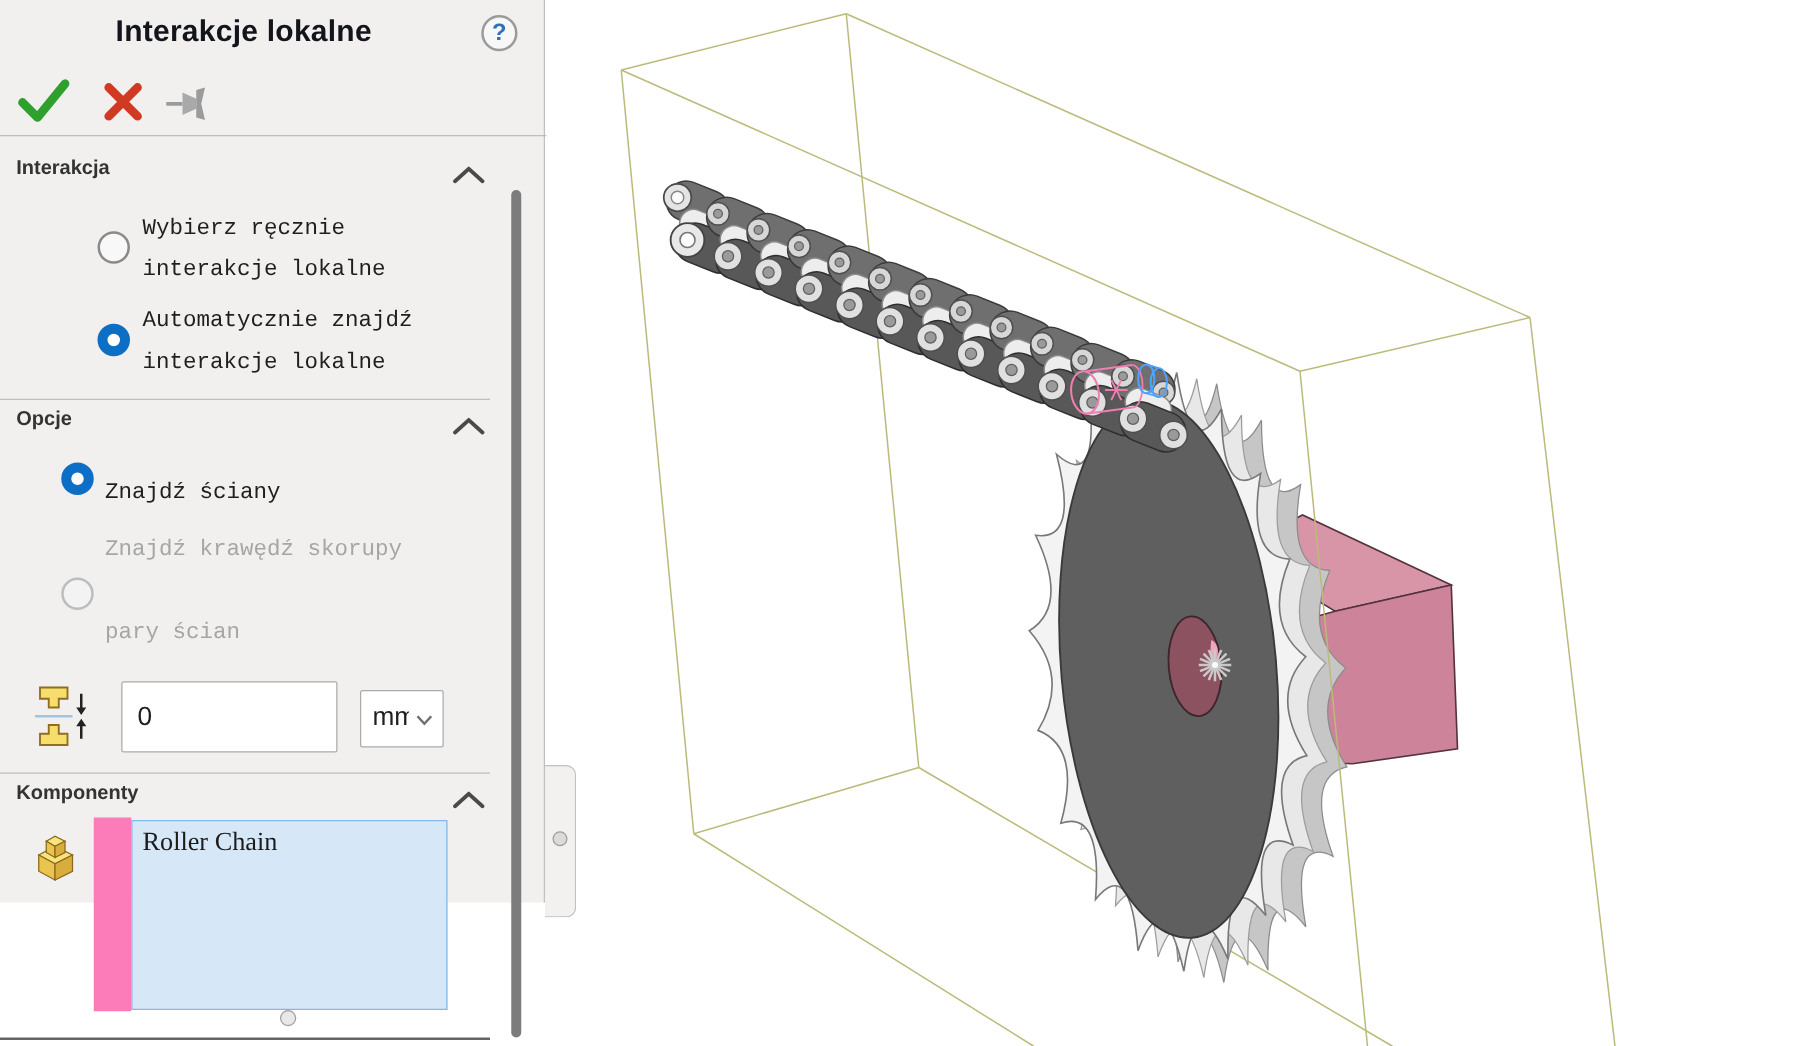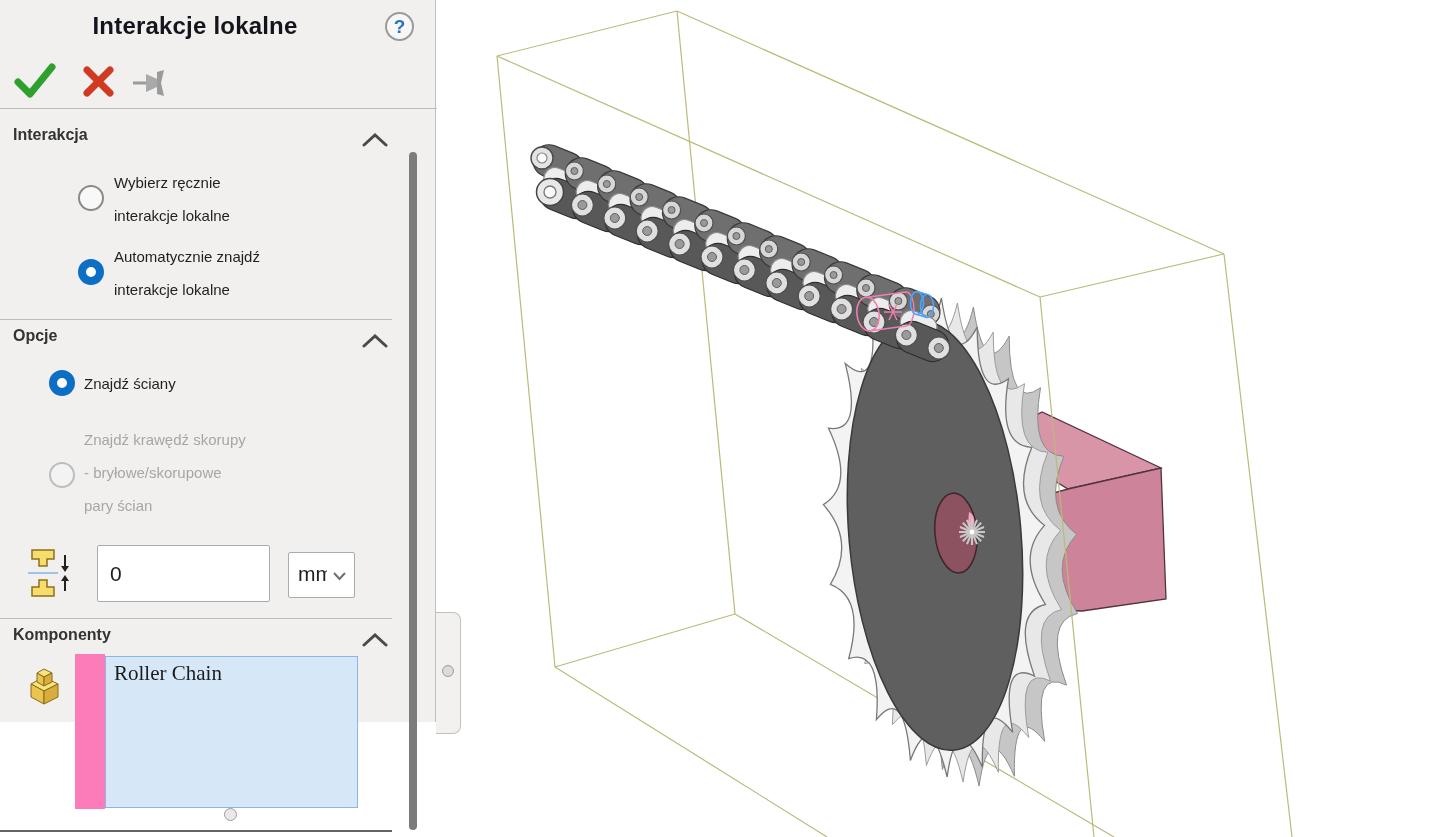--- a/index.html
+++ b/index.html
@@ -18,21 +18,21 @@
            font-size:24px; font-weight:bold; color:#14141c; letter-spacing:.2px; }
   .help  { position:absolute; left:385px; top:12px; width:29px; height:29px;
            border-radius:50%; border:2px solid #9a9a9a; background:#f7f7f7;
            color:#2f6fbe; font-size:19px; font-weight:bold; line-height:25px;
            text-align:center; cursor:pointer; }
   .tbtn  { position:absolute; background:transparent; border:none; cursor:pointer; }
   .divider { position:absolute; height:1px; background:#bfbdba; }
   .divider.dark { height:2px; background:#646464; }
   .hdr   { position:absolute; left:13px; font-size:16px; font-weight:bold; color:#333; white-space:nowrap; }
   .chev  { position:absolute; left:362px; width:26px; height:14px; cursor:pointer; }
-  .txt   { position:absolute; font-size:15px; color:#1f1f1f; white-space:nowrap; line-height:26px; }
+  .txt   { position:absolute; font-size:18px; color:#1f1f1f; white-space:nowrap; line-height:26px;font-family:Liberation Mono, monospace; }
   .txt.dis { color:#a6a6a6; }
   .radio { position:absolute; width:26px; height:26px; border-radius:50%;
            border:2px solid #8a8a8a; background:#f8f8f8; cursor:pointer; }
   .radio.sel { border:8px solid #0d6ec6; background:#fff; }
   .radio.dis { border-color:#bdbdbd; background:#f3f3f3; }
   .numinput { position:absolute; left:97px; top:545px; width:173px; height:57px;
               border:1px solid #ababab; border-radius:2px; background:#fff;
               font-size:21px; color:#1f1f1f; padding-left:12px;
               font-family:"Liberation Sans","DejaVu Sans",sans-serif; }
   .unitbox { position:absolute; left:288px; top:552px; width:67px; height:46px;
@@ -254,25 +254,24 @@
     <div class="txt" style="left:114px;top:277px;">interakcje lokalne</div>
 
     <div class="divider" style="left:0;top:319px;width:392px;"></div>
 
     <div class="hdr" style="top:327px;">Opcje</div>
     <svg class="chev" style="top:334px;" viewBox="0 0 26 14">
       <polyline points="2,12 13,2 24,12" fill="none" stroke="#4a4a4a" stroke-width="3" stroke-linecap="round"></polyline>
     </svg>
 
     <span class="radio sel" style="left:49px;top:370px;"></span>
-    <div class="txt" style="left:84px;top:371px;text-align:center;">Znajdź ściany</div>
+    <div class="txt" style="left:84px;top:381px;text-align:center;">Znajdź ściany</div>
 
     <span class="radio dis" style="left:49px;top:462px;"></span>
     <div class="txt dis" style="left:84px;top:427px;">Znajdź krawędź skorupy</div>
-    <div class="txt dis" style="left:84px;top:460px;">- bryłowe/skorupowe</div>
     <div class="txt dis" style="left:84px;top:493px;">pary ścian</div>
 
     <svg style="position:absolute;left:25px;top:547px;" width="46" height="52" viewBox="0 0 46 52">
       <path d="M7,3 h22 v9 h-7 v7 h-8 v-7 h-7 z" fill="#f7dd6b" stroke="#8f6f1d" stroke-width="1.5"></path>
       <path d="M7,49 h22 v-9 h-7 v-7 h-8 v7 h-7 z" fill="#f7dd6b" stroke="#8f6f1d" stroke-width="1.5"></path>
       <line x1="3" y1="26" x2="33" y2="26" stroke="#9fc4e8" stroke-width="2"></line>
       <line x1="40" y1="8" x2="40" y2="20" stroke="#222" stroke-width="2"></line>
       <polygon points="36,19 44,19 40,25" fill="#222"></polygon>
       <line x1="40" y1="44" x2="40" y2="33" stroke="#222" stroke-width="2"></line>
       <polygon points="36,34 44,34 40,28" fill="#222"></polygon>

